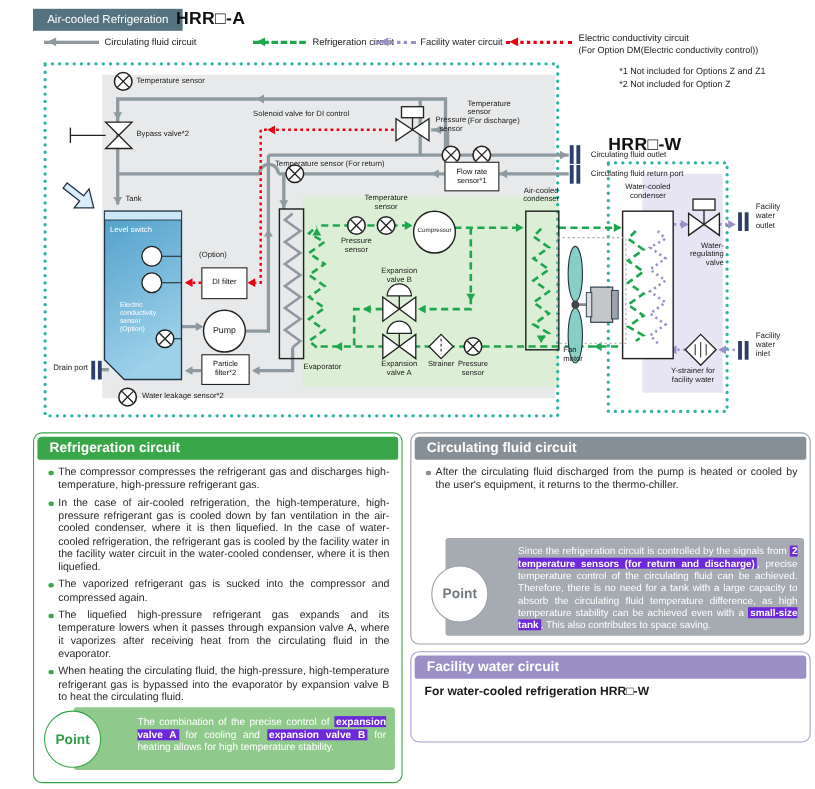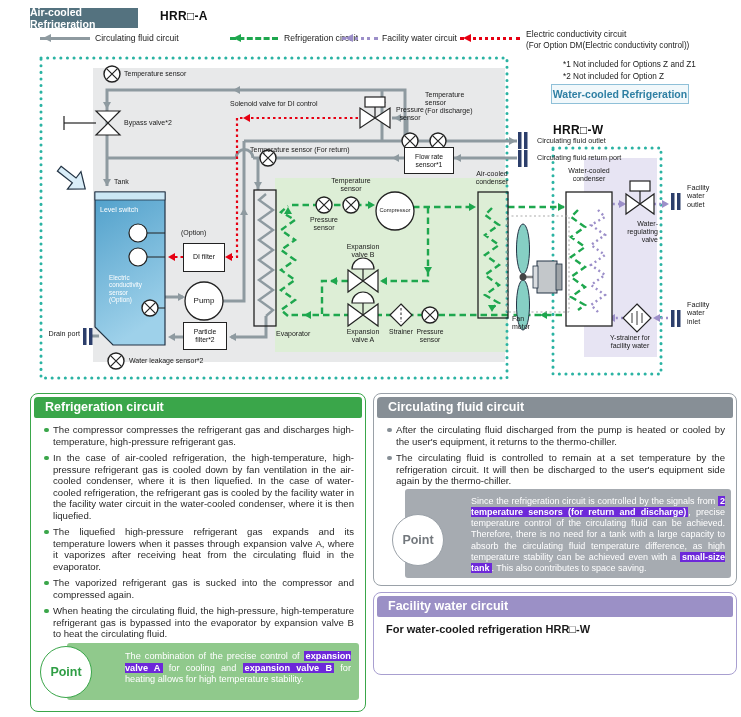--- a/index.html
+++ b/index.html
@@ -1,21 +1,21 @@
 <!DOCTYPE html>
 <html><head>
 <meta charset="utf-8">
 <style>
   html,body{margin:0;padding:0;background:#fff;}
   .page{position:relative;width:741px;height:717px;background:#fff;
         font-family:"Liberation Sans",sans-serif;overflow:hidden;}
   
-  .badge-air{position:absolute;left:30px;top:8px;width:108px;height:20px;background:#54727f;
-             color:#fff;font-weight:bold;font-size:10.5px;display:flex;align-items:center;justify-content:center;}
-  .model{position:absolute;font-weight:bold;font-size:12px;color:#111;letter-spacing:.3px;}
+  .badge-air{position:absolute;left:30px;top:8px;width:136px;height:20px;background:#54727f;
+             color:#fff;font-weight:normal;font-size:10.5px;display:flex;align-items:center;justify-content:center;}
+  .model{position:absolute;font-weight:bold;font-size:16px;color:#111;letter-spacing:.3px;}
   .badge-water{position:absolute;left:551px;top:84px;width:136px;height:18px;background:#f1f8fb;
                border:1.2px solid #8fc0d8;color:#2e7fa3;font-weight:bold;font-size:10.5px;
                display:flex;align-items:center;justify-content:center;}
   .leg-label{position:absolute;font-size:8.6px;color:#222;}
   .leg-line{position:absolute;height:0;}
   .leg-line::before{content:"";position:absolute;left:-1px;top:-6px;
         border:4.5px solid transparent;border-right-width:8px;}
   .ll-gray{border-top:3px solid #8e9aa0;}  .ll-gray::before{border-right-color:#8e9aa0;}
   .ll-green{border-top:3px dashed #1ea74e;} .ll-green::before{border-right-color:#1ea74e;}
   .ll-purple{border-top:3px dotted #9c8fc9;} .ll-purple::before{border-right-color:#9c8fc9;}
@@ -288,21 +288,20 @@
   <div class="leg-label" style="left:284px;top:33px;">Refrigeration circuit</div>
   <div class="leg-line ll-purple" style="left:342px;top:37px;width:36px;"></div>
   <div class="leg-label" style="left:382px;top:33px;">Facility water circuit</div>
   <div class="leg-line ll-red" style="left:460px;top:37px;width:60px;"></div>
   <div class="leg-label" style="left:526px;top:29px;">Electric conductivity circuit</div>
   <div class="leg-label" style="left:526px;top:41px;font-size:8.2px;">(For Option DM(Electric conductivity control))</div>
 
   <div class="note" style="left:563px;top:60px;">*1 Not included for Options Z and Z1</div>
   <div class="note" style="left:563px;top:72px;">*2 Not included for Option Z</div>
 
-  <div class="badge-water">Water-cooled Refrigeration</div>
   <div class="model" style="left:553px;top:103px;margin-top:20px;">HRR□-W</div>
 
   <div class="dlbl" style="left:124px;top:70px;">Temperature sensor</div>
   <div class="dlbl" style="left:124px;top:119px;">Bypass valve*2</div>
   <div class="dlbl" style="left:230px;top:100px;">Solenoid valve for DI control</div>
   <div class="dlbl c" style="left:390px;top:106px;width:40px;">Pressure
 sensor</div>
   <div class="dlbl" style="left:425px;top:91px;">Temperature
 sensor
 (For discharge)</div>
@@ -353,35 +352,34 @@
 outlet</div>
   <div class="dlbl" style="left:687px;top:301px;font-size:7.2px;">Facility
 water
 inlet</div>
 
   <div class="panel p-green" style="left:30px;top:393px;width:336px;height:319px;">
     <div class="phdr hg">Refrigeration circuit</div>
     <ul class="bullets">
       <li>The compressor compresses the refrigerant gas and discharges high-temperature, high-pressure refrigerant gas.</li>
       <li>In the case of air-cooled refrigeration, the high-temperature, high-pressure refrigerant gas is cooled down by fan ventilation in the air-cooled condenser, where it is then liquefied. In the case of water-cooled refrigeration, the refrigerant gas is cooled by the facility water in the facility water circuit in the water-cooled condenser, where it is then liquefied.</li>
+      <li>The vaporized refrigerant gas is sucked into the compressor and compressed again.</li>
       <li>The liquefied high-pressure refrigerant gas expands and its temperature lowers when it passes through expansion valve A, where it vaporizes after receiving heat from the circulating fluid in the evaporator.</li>
-      <li>The vaporized refrigerant gas is sucked into the compressor and compressed again.</li>
       <li>When heating the circulating fluid, the high-pressure, high-temperature refrigerant gas is bypassed into the evaporator by expansion valve B to heat the circulating fluid.</li>
     </ul>
     <div class="point pt-green" style="left:36px;bottom:11px;width:292px;height:57px;padding:8px 8px 0 58px;">
       <div class="point-circle pc-green" style="width:50px;height:50px;left:-27px;top:3px;">Point</div>
       <div class="point-text"><span>The combination of the precise control of </span><span class="hl">expansion valve A</span><span> for cooling and </span><span class="hl">expansion valve B</span><span> for heating allows for high temperature stability.</span></div>
     </div>
   </div>
 
   <div class="panel p-gray" style="left:373px;top:393px;width:364px;height:193px;">
     <div class="phdr hgr">Circulating fluid circuit</div>
     <ul class="bullets grb">
       <li>After the circulating fluid discharged from the pump is heated or cooled by the user's equipment, it returns to the thermo-chiller.</li>
-      <li>The circulating fluid is controlled to remain at a set temperature by the refrigeration circuit. It will then be discharged to the user's equipment side again by the thermo-chiller.</li>
     </ul>
     <div class="point pt-gray" style="left:31px;top:95px;width:326px;height:89px;padding:7px 6px 0 66px;">
       <div class="point-circle pc-gray" style="width:50px;height:50px;left:-13px;top:25px;">Point</div>
       <div class="point-text" style="font-size:9px;line-height:1.24;"><span>Since the refrigeration circuit is controlled by the signals from </span><span class="hl">2 temperature sensors (for return and discharge)</span><span>, precise temperature control of the circulating fluid can be achieved. Therefore, there is no need for a tank with a large capacity to absorb the circulating fluid temperature difference, as high temperature stability can be achieved even with a </span><span class="hl">small-size tank</span><span>. This also contributes to space saving.</span></div>
     </div>
   </div>
 
   <div class="panel p-purple" style="left:373px;top:592px;width:364px;height:83px;">
     <div class="phdr hpu">Facility water circuit</div>
     <div class="fac-sub">For water-cooled refrigeration HRR□-W</div>

